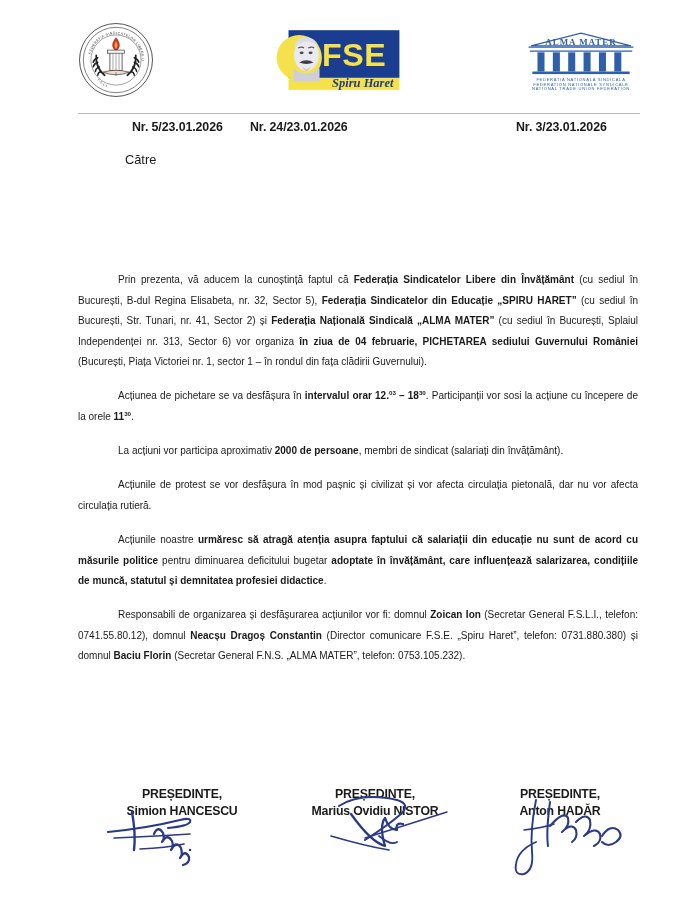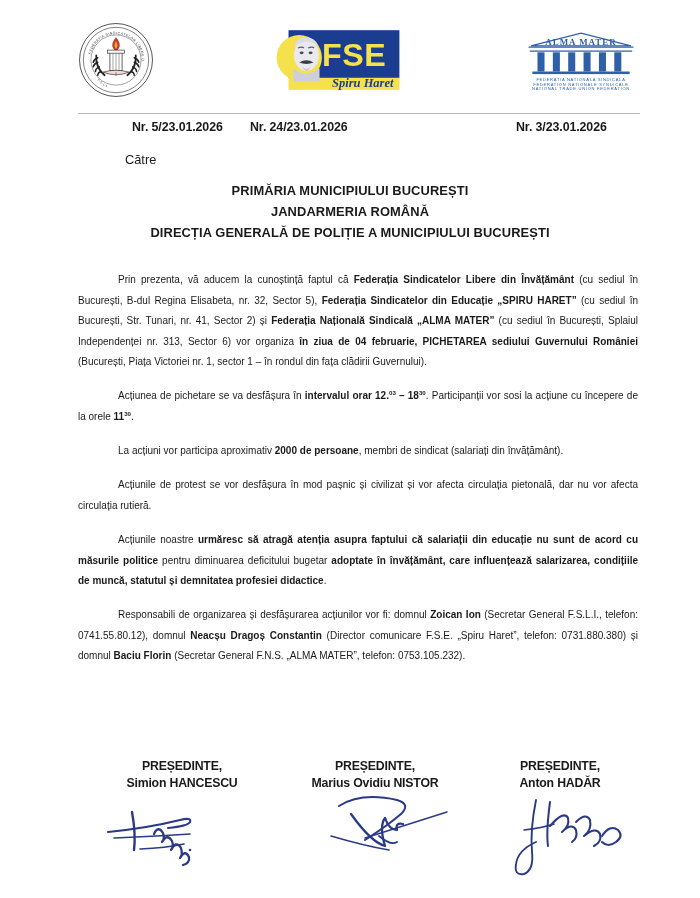--- a/index.html
+++ b/index.html
@@ -142,21 +142,21 @@
   .sig-col {
     position: absolute;
     text-align: center;
     font-family: "Liberation Sans", sans-serif;
     font-weight: bold;
     font-size: 12.3px;
     line-height: 16.5px;
     letter-spacing: -0.2px;
     width: 200px;
   }
-  .sig-col .role { display: block; }
+  .sig-col .role { display: block; margin-top: 28px; }
   .sig-col .who  { display: block; }
   .sig-c1 { left: 22px; }
   .sig-c2 { left: 215px; }
   .sig-c3 { left: 400px; }
 
   .sig-marks {
     position: absolute;
     left: 60px;
     top: 798px;
     width: 580px;
@@ -260,25 +260,20 @@
   <div class="top-rule"></div>
 
   <div class="nr-row">
     <span class="nr nr-1">Nr. 5/23.01.2026</span>
     <span class="nr nr-2">Nr. 24/23.01.2026</span>
     <span class="nr nr-3">Nr. 3/23.01.2026</span>
   </div>
 
   <div class="catre">Către</div>
 
-  <div class="addressee">
-    <div>PRIMĂRIA MUNICIPIULUI BUCUREȘTI</div>
-    <div>JANDARMERIA ROMÂNĂ</div>
-    <div>DIRECȚIA GENERALĂ DE POLIȚIE A MUNICIPIULUI BUCUREȘTI</div>
-  </div>
 
   <div class="body-text">
 
     <p><span>Prin prezenta, vă aducem la cunoștință faptul că </span><b>Federația Sindicatelor Libere din Învățământ</b><span> (cu sediul în București, B-dul Regina Elisabeta, nr. 32, Sector 5), </span><b>Federația Sindicatelor din Educație „SPIRU HARET”</b><span> (cu sediul în București, Str. Tunari, nr. 41, Sector 2) și </span><b>Federația Națională Sindicală „ALMA MATER”</b><span> (cu sediul în București, Splaiul Independenței nr. 313, Sector 6) vor organiza </span><b>în ziua de 04 februarie, PICHETAREA sediului Guvernului României</b><span> (București, Piața Victoriei nr. 1, sector 1 – în rondul din fața clădirii Guvernului).</span></p>
 
     <p><span>Acțiunea de pichetare se va desfășura în </span><b><span>intervalul orar 12.</span><sup>03</sup><span> – 18</span><sup>30</sup></b><span>. Participanții vor sosi la acțiune cu începere de la orele </span><b><span>11</span><sup>30</sup></b><span>.</span></p>
 
     <p><span>La acțiuni vor participa aproximativ </span><b>2000 de persoane</b><span>, membri de sindicat (salariați din învățământ).</span></p>
 
     <p><span>Acțiunile de protest se vor desfășura în mod pașnic și civilizat și vor afecta circulația pietonală, dar nu vor afecta circulația rutieră.</span></p>

